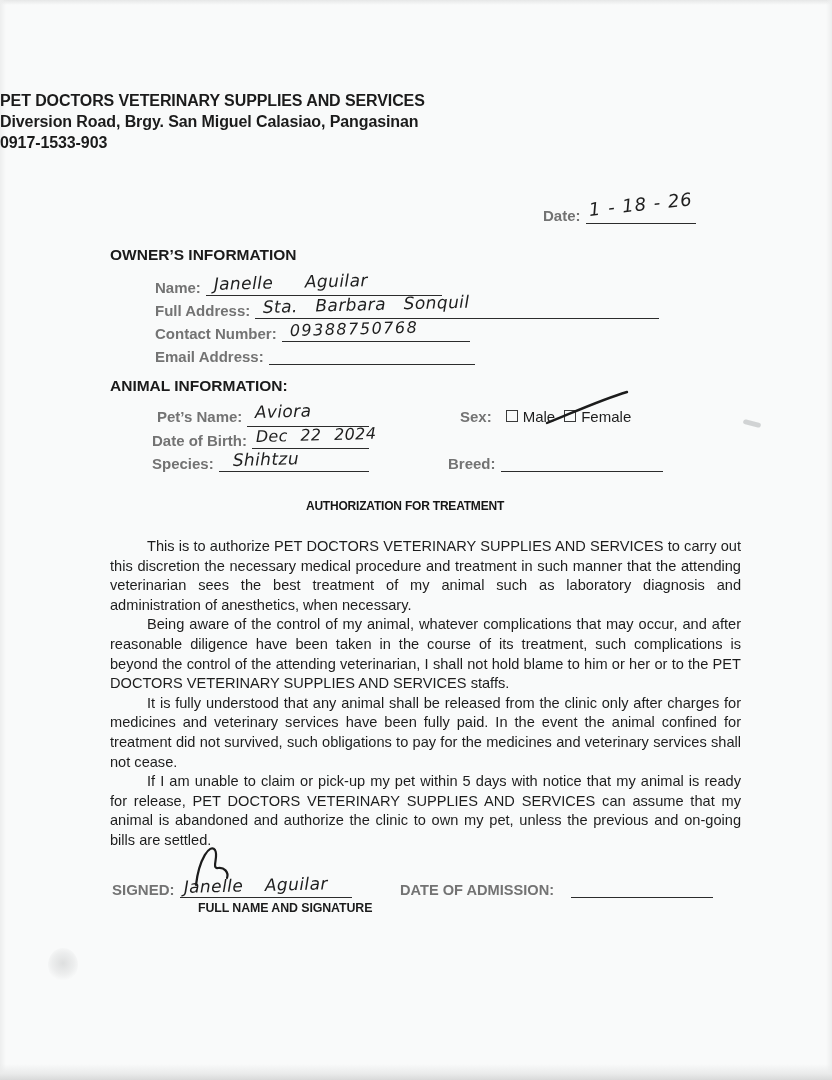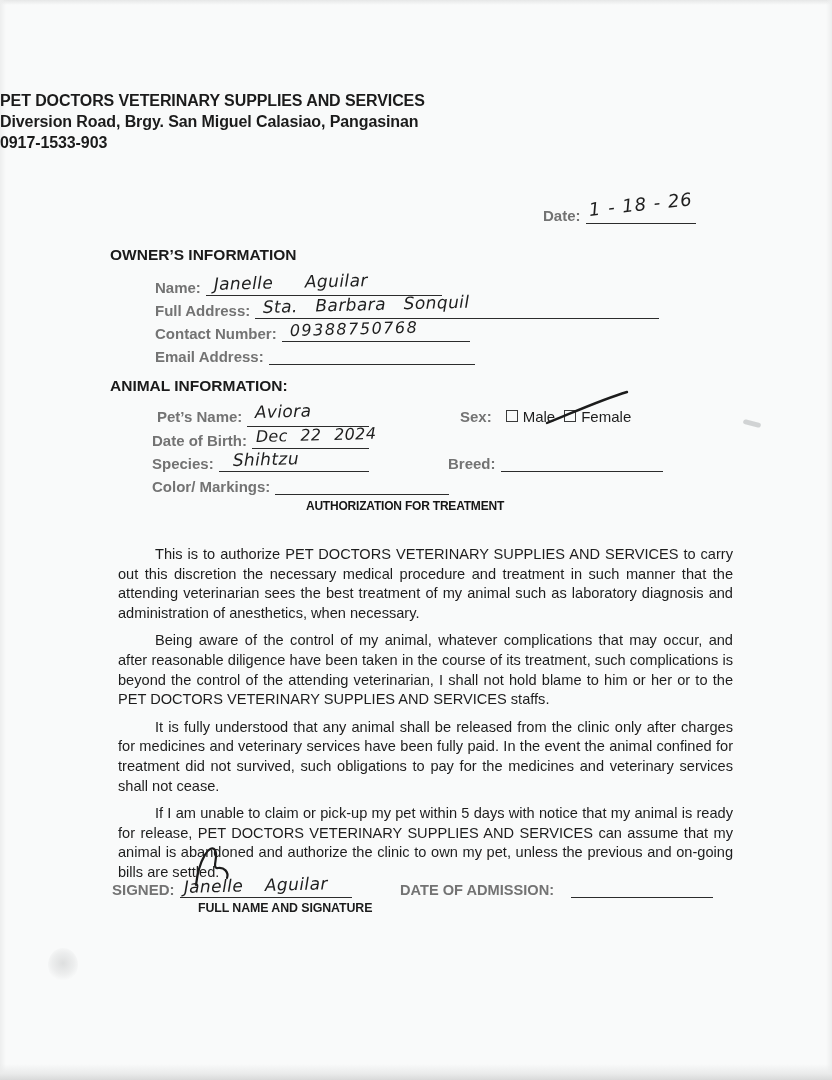--- a/index.html
+++ b/index.html
@@ -65,21 +65,21 @@
 
   .ws-wide{word-spacing:26px;}
   .ws-mid{word-spacing:12px;}
   .ws-sm{word-spacing:7px;}
 
   .title{position:absolute;top:499px;left:405px;transform:translateX(-50%);
     font-weight:bold;font-size:12px;color:#161616;letter-spacing:-0.2px;white-space:nowrap;}
 
   .body-text{position:absolute;left:110px;top:537px;width:631px;}
   .body-text p{
-    margin:8px;font-size:14.6px;line-height:19.6px;color:#1d1d1d;
+    margin:0;font-size:14.6px;line-height:19.6px;color:#1d1d1d;
     text-align:justify;text-indent:37px;
   }
 
   .sig-flourish{position:absolute;left:188px;top:841px;width:54px;height:46px;}
   .r-signed{left:112px;top:878px;}    .r-signed .line{width:172px;}
   .hand-sign{word-spacing:16px;bottom:0;left:4px;}
   .sig-caption{position:absolute;left:158px;top:901px;font-weight:bold;font-size:12.4px;color:#1b1b1b;letter-spacing:-0.1px;margin-left:40px;}
   .r-admission{left:400px;top:878px;gap:12px;} .r-admission .line{width:142px;}
   .r-admission .lbl{font-size:14.6px;}
 </style>
@@ -150,26 +150,20 @@
     </span>
   </div>
 
   <div class="row r-species">
     <span class="lbl">Species:</span>
     <span class="line">
       <span class="hand" style="left:14px;">Shihtzu</span>
     </span>
   </div>
 
-  <div class="row r-color">
-    <span class="lbl">Color/ Markings:</span>
-    <span class="line">
-      <span class="hand"></span>
-    </span>
-  </div>
 
   <div class="row r-sex">
     <span class="lbl">Sex:</span>
     <span class="cb"></span>
     <span class="sex-opt">Male</span>
     <span class="cb"></span>
     <span class="sex-opt">Female</span>
     <svg class="slash" viewBox="0 0 86 36">
       <path d="M3,33 C26,24 56,10 83,2" stroke="#1c1c1c" stroke-width="2.4" fill="none" stroke-linecap="round"></path>
     </svg>

